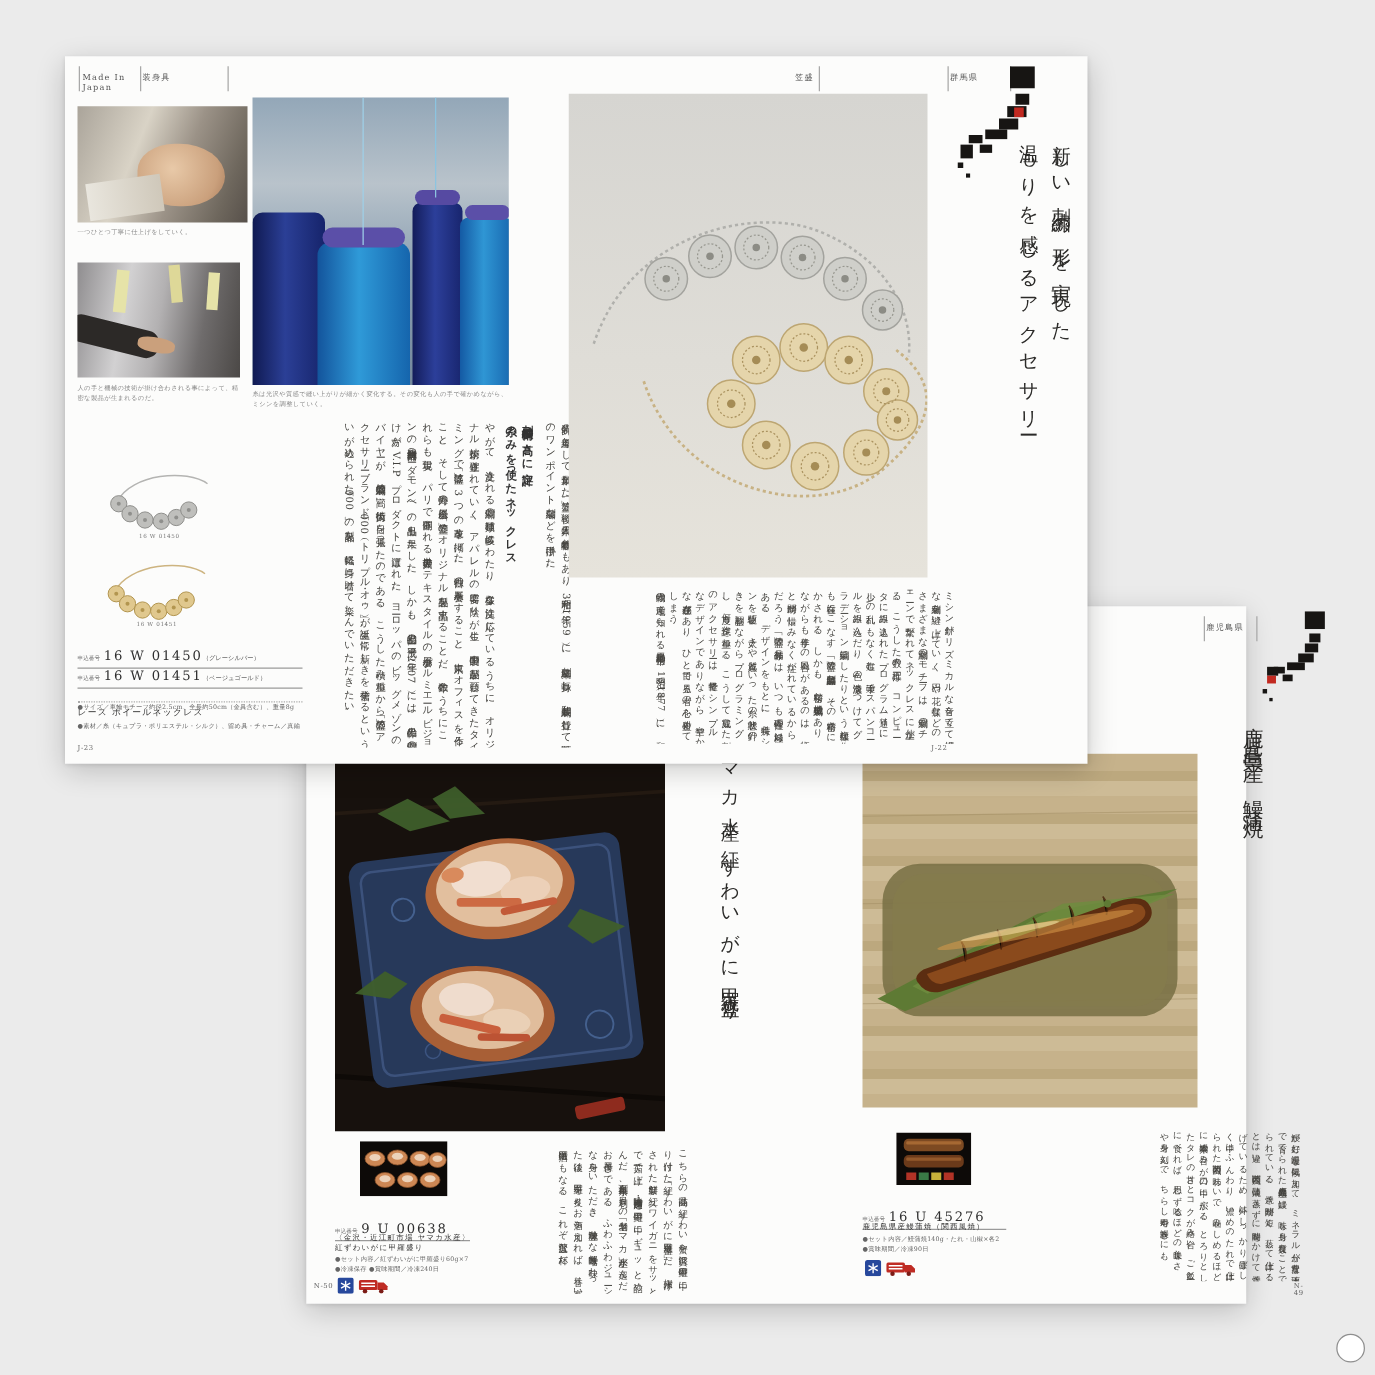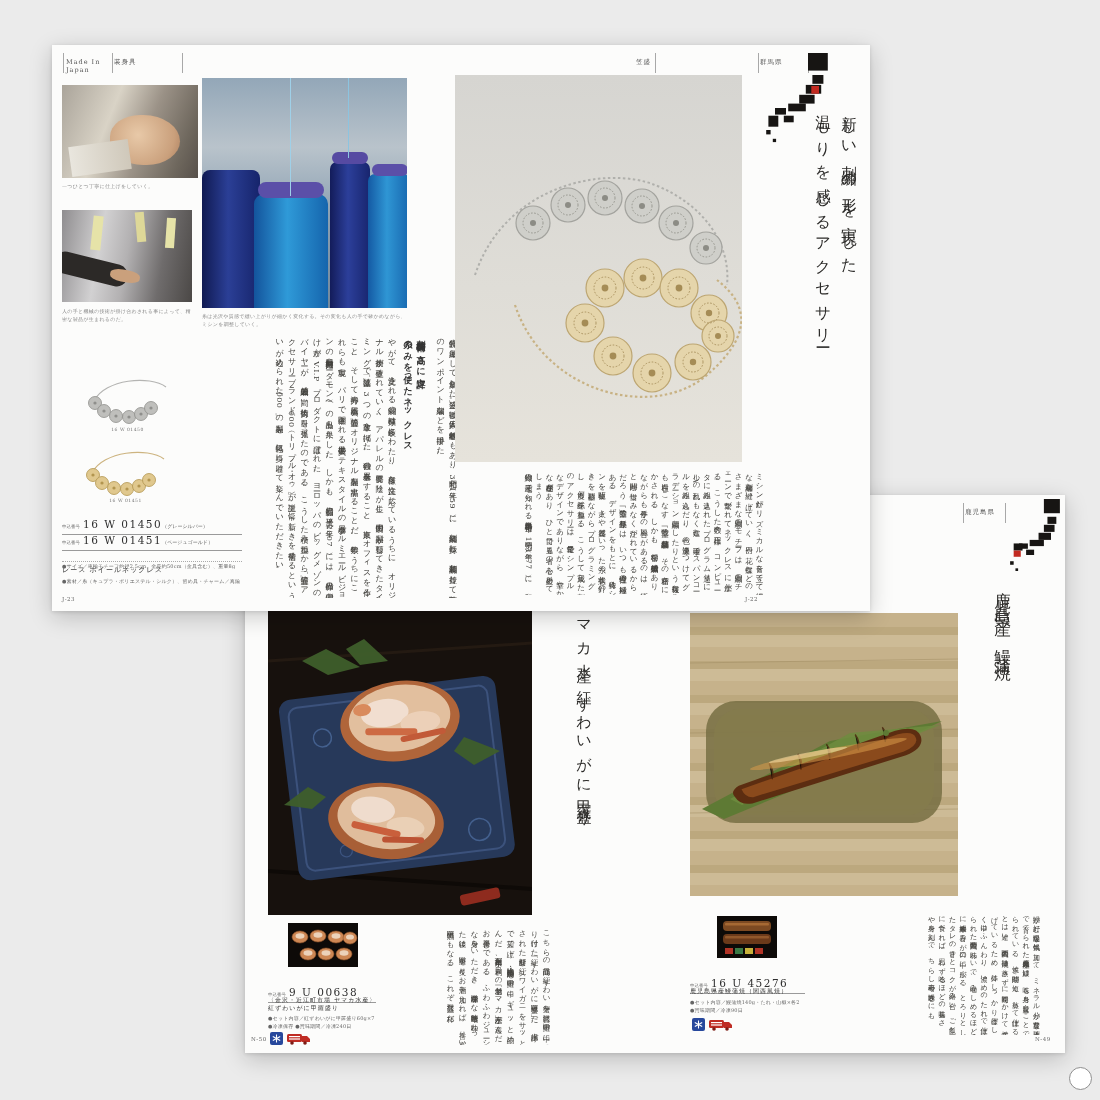--- a/index.html
+++ b/index.html
@@ -1,21 +1,21 @@
 <!DOCTYPE html>
 <html><head>
 <meta charset="utf-8">
 <style>
   html,body{margin:0;padding:0;background:#ebebeb;}
   #canvas{position:relative;width:1100px;height:1100px;margin:0 auto;background:#ebebeb;overflow:hidden;
           font-family:"DejaVu Serif","Liberation Serif",serif;color:#3a3a3a;}
   .abs{position:absolute;}
   .spread{background:#fcfcfb;box-shadow:0 6px 22px rgba(0,0,0,.20),0 1px 4px rgba(0,0,0,.12);}
   #spreadA{left:52px;top:45px;width:818px;height:566px;z-index:3;}
-  #spreadB{left:245px;top:495px;width:820px;height:558px;z-index:2;}
+  #spreadB{left:245px;top:485px;width:752px;height:558px;z-index:2;}
   .hbar{width:1px;height:20px;background:#a8a8a8;top:8px;}
   .htxt{top:13px;font-size:6.5px;letter-spacing:1px;color:#555;text-align:left;}
   .photo{overflow:hidden;}
   .cap{font-size:5px;line-height:1.65;color:#8a8a8a;letter-spacing:.3px;}
   .vtext{writing-mode:vertical-rl;text-orientation:mixed;overflow:hidden;color:#44433f;}
   .vbody{font-size:7.5px;line-height:10.5px;letter-spacing:.5px;}
   .vhead{font-size:15.5px;line-height:26px;letter-spacing:5px;color:#2b2a28;}
   .vhead span{display:block;}
   .subhead{font-weight:bold;font-size:9px;line-height:13px;letter-spacing:1px;margin-left:4px;margin-right:6px;color:#333;}
   .codeRow{border-bottom:1px solid #9a9a9a;padding-bottom:2px;margin-bottom:3px;white-space:nowrap;}

